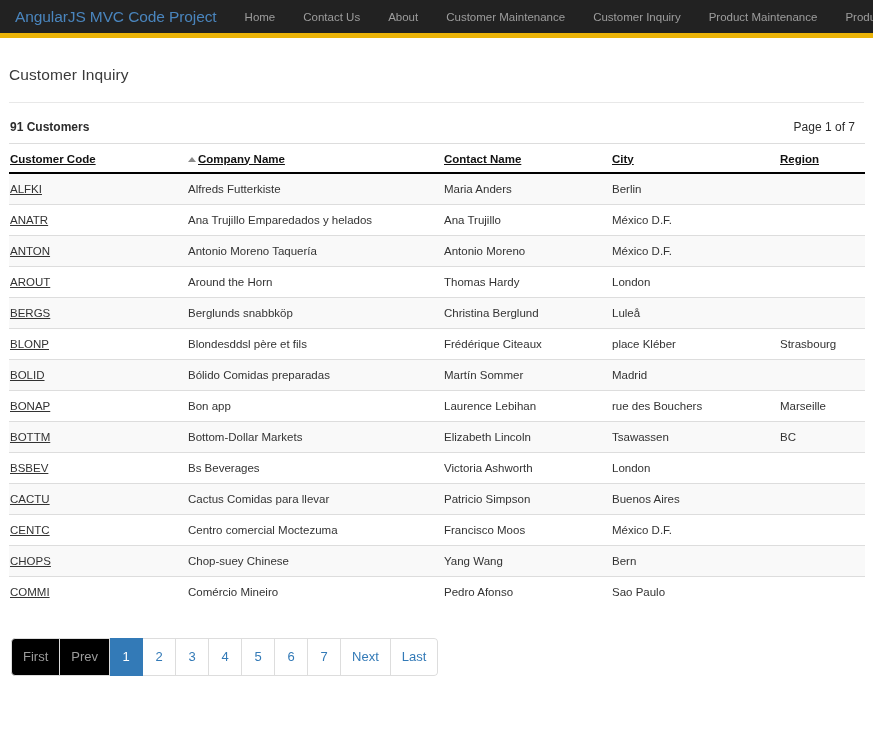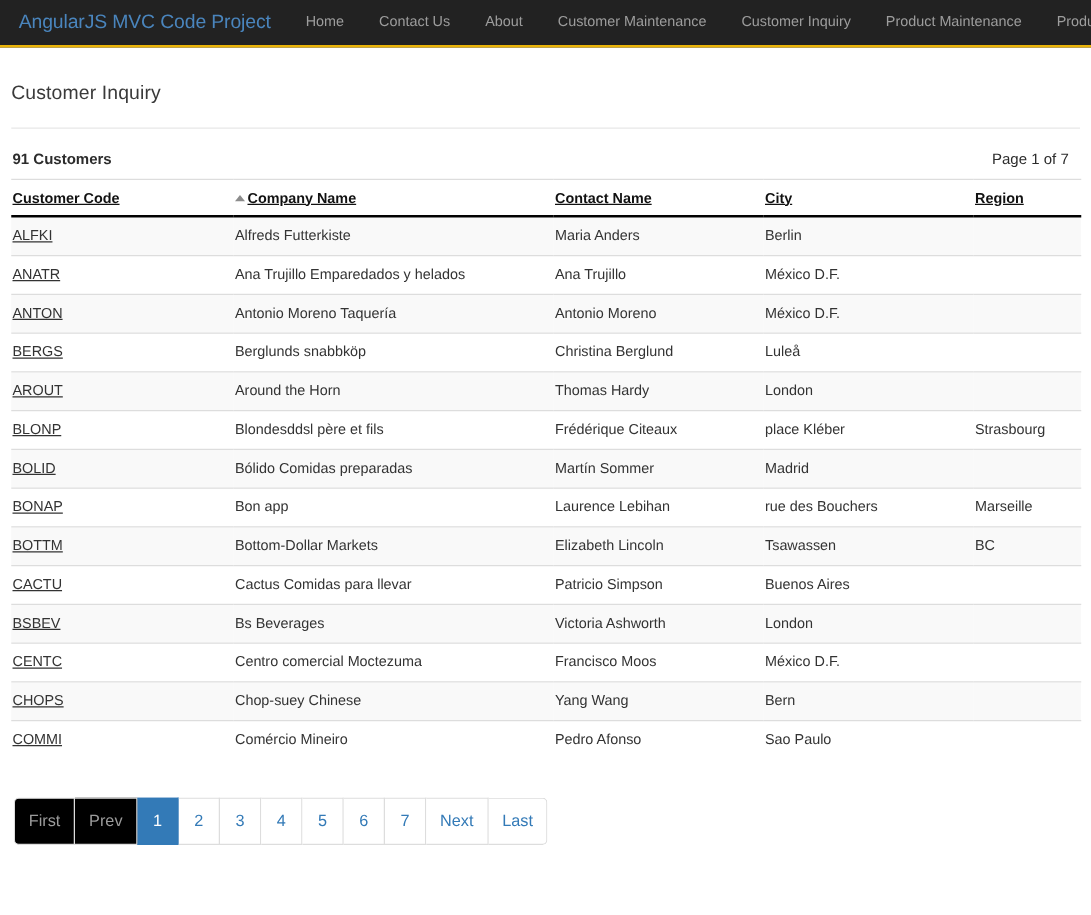--- a/index.html
+++ b/index.html
@@ -8,21 +8,21 @@
     width: 873px; height: 732px;
     background: #ffffff;
     font-family: "Liberation Sans", sans-serif;
     -webkit-font-smoothing: antialiased;
   }
 
   
   .navbar {
     height: 38px;
     background: #222222;
-    border-bottom: 2px solid #eab308;
+    border-bottom: 5px solid #eab308;
     display: flex;
     align-items: center;
     padding: 0 0 0 8px;
     width: 873px;
   }
   .navbar-brand {
     color: #4a85bd;
     font-size: 15.5px;
     line-height: 38px;
     padding: 0 14px 0 7px;
@@ -256,31 +256,31 @@
           <td></td>
         </tr>
         <tr>
           <td><a href="#">ANTON</a></td>
           <td>Antonio Moreno Taquería</td>
           <td>Antonio Moreno</td>
           <td>México D.F.</td>
           <td></td>
         </tr>
         <tr>
+          <td><a href="#">AROUT</a></td>
+          <td>Around the Horn</td>
+          <td>Thomas Hardy</td>
+          <td>London</td>
+          <td></td>
+        </tr>
+        <tr>
           <td><a href="#">BERGS</a></td>
           <td>Berglunds snabbköp</td>
           <td>Christina Berglund</td>
           <td>Luleå</td>
-          <td></td>
-        </tr>
-        <tr>
-          <td><a href="#">AROUT</a></td>
-          <td>Around the Horn</td>
-          <td>Thomas Hardy</td>
-          <td>London</td>
           <td></td>
         </tr>
         <tr>
           <td><a href="#">BLONP</a></td>
           <td>Blondesddsl père et fils</td>
           <td>Frédérique Citeaux</td>
           <td>place Kléber</td>
           <td>Strasbourg</td>
         </tr>
         <tr>
@@ -298,34 +298,34 @@
           <td>Marseille</td>
         </tr>
         <tr>
           <td><a href="#">BOTTM</a></td>
           <td>Bottom-Dollar Markets</td>
           <td>Elizabeth Lincoln</td>
           <td>Tsawassen</td>
           <td>BC</td>
         </tr>
         <tr>
+          <td><a href="#">BSBEV</a></td>
+          <td>Bs Beverages</td>
+          <td>Victoria Ashworth</td>
+          <td>London</td>
+          <td></td>
+        </tr>
+        <tr>
           <td><a href="#">CACTU</a></td>
           <td>Cactus Comidas para llevar</td>
           <td>Patricio Simpson</td>
           <td>Buenos Aires</td>
           <td></td>
         </tr>
         <tr>
-          <td><a href="#">BSBEV</a></td>
-          <td>Bs Beverages</td>
-          <td>Victoria Ashworth</td>
-          <td>London</td>
-          <td></td>
-        </tr>
-        <tr>
           <td><a href="#">CENTC</a></td>
           <td>Centro comercial Moctezuma</td>
           <td>Francisco Moos</td>
           <td>México D.F.</td>
           <td></td>
         </tr>
         <tr>
           <td><a href="#">CHOPS</a></td>
           <td>Chop-suey Chinese</td>
           <td>Yang Wang</td>

